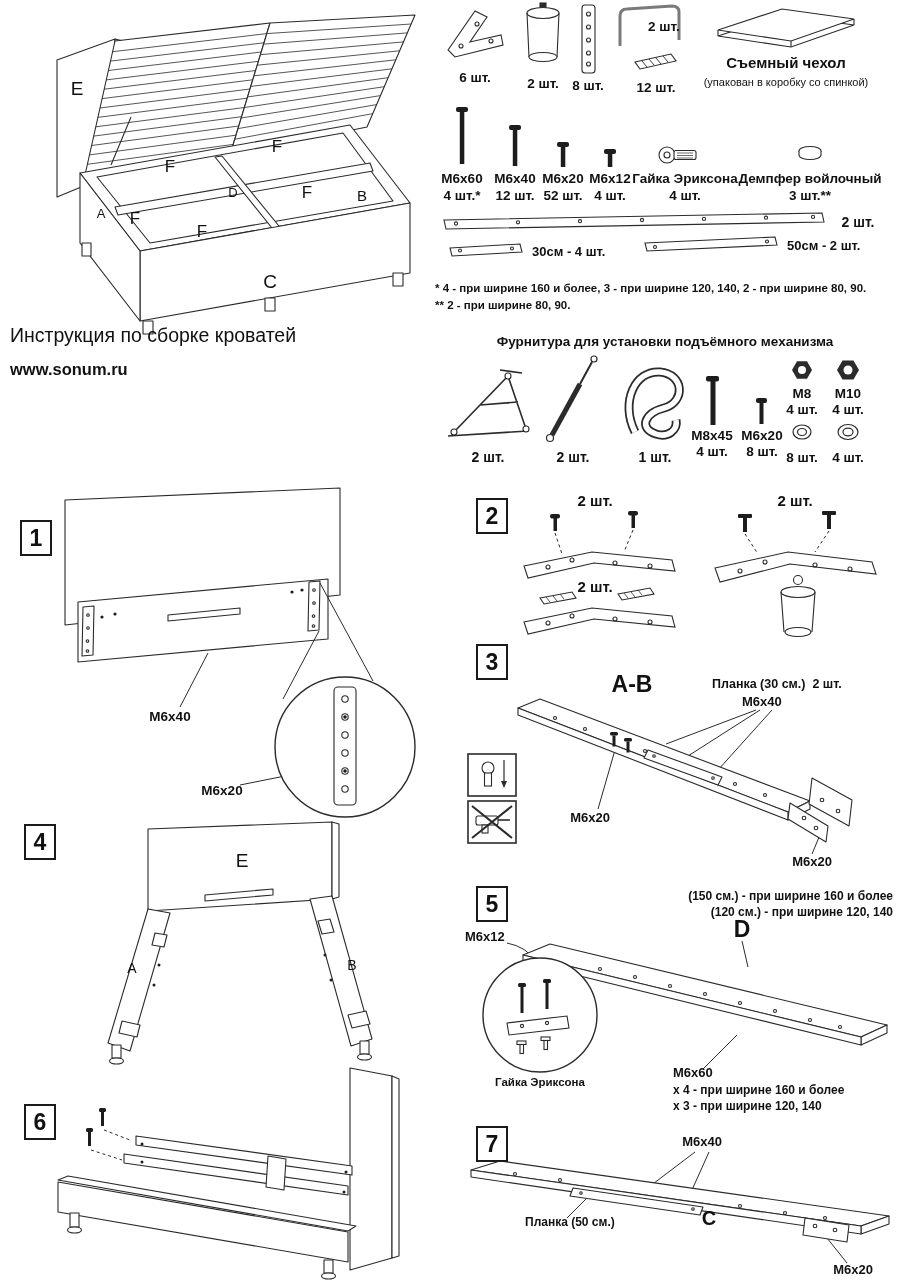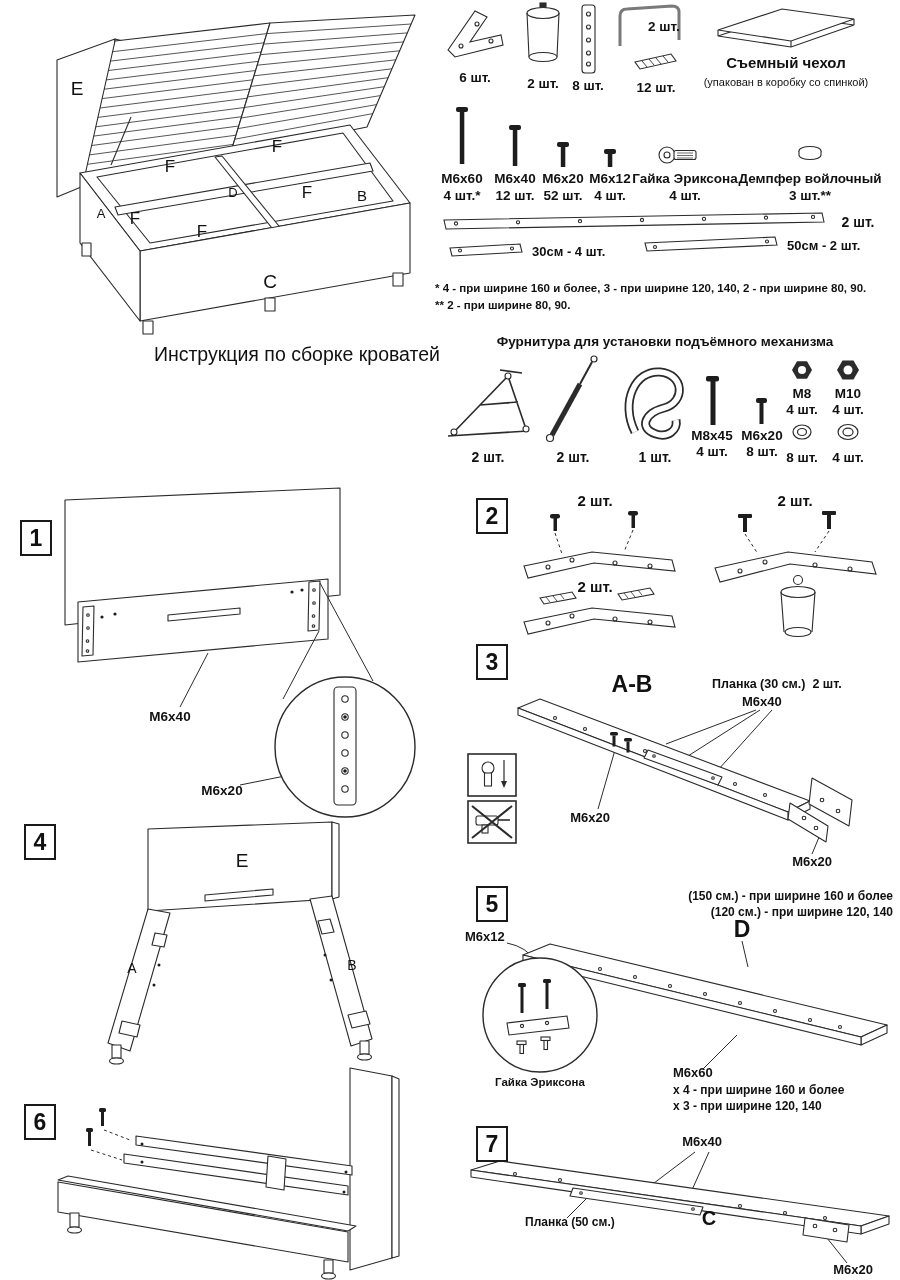--- a/index.html
+++ b/index.html
@@ -6,21 +6,21 @@
   html,body { background:#fff; }
   body { width:900px; height:1280px; font-family:"Liberation Sans", sans-serif; color:#111; }
   #page { position:relative; width:900px; height:1280px; background:#fff; overflow:hidden; }
   svg.abs { position:absolute; overflow:visible; }
   svg text { font-family:"Liberation Sans", sans-serif; fill:#111; }
   .step-num {
     position:absolute; width:32px; height:36px; border:2px solid #1a1a1a;
     display:flex; align-items:center; justify-content:center;
     font-size:23px; font-weight:bold; background:#fff; z-index:5;
   }
-  #title-block { position:absolute; left:10px; top:342px; width:430px; text-align:right; z-index:2; }
+  #title-block { position:absolute; left:10px; top:323px; width:430px; text-align:left; z-index:2; }
   #title-block .t1 { font-size:19.5px; line-height:24px; }
   #title-block .site { font-size:16.5px; font-weight:bold; margin-top:13px; }
 </style>
 </head>
 <body>
 
 <div id="page">
 
   <svg class="abs" style="left:15px;top:5px" width="410" height="332" viewBox="0 0 410 332">
     <g stroke="#2b2b2b" fill="none" stroke-width="1.1" stroke-linejoin="round">
@@ -158,20 +158,21 @@
       <text x="428" y="227" font-size="14">2 шт.</text>
       <text x="102" y="256" text-anchor="start" font-size="13">30см - 4 шт.</text>
       <text x="357" y="250" text-anchor="start" font-size="13">50см - 2 шт.</text>
       <text x="5" y="292" text-anchor="start" font-size="11.5">* 4 - при ширине 160 и более, 3 - при ширине 120, 140, 2 - при ширине 80, 90.</text>
       <text x="5" y="309" text-anchor="start" font-size="11.5">** 2 - при ширине 80, 90.</text>
     </g>
   </svg>
 
   <div id="title-block">
     <div class="t1">Инструкция по сборке кроватей</div>
+    <div class="site">www.sonum.ru</div>
   </div>
 
   <svg class="abs" style="left:440px;top:332px" width="460" height="140" viewBox="0 0 460 140">
     <text x="225" y="14" font-size="13.5" font-weight="bold" text-anchor="middle">Фурнитура для установки подъёмного механизма</text>
     <g stroke="#2b2b2b" fill="none" stroke-width="1.6">
       <g>
         <path d="M8,104 L88,99 M14,100 L68,44 L86,97 M40,73 L78,70 M60,38 L82,41"></path>
         <circle cx="14" cy="100" r="3" fill="#fff" stroke-width="1.1"></circle>
         <circle cx="68" cy="44" r="3" fill="#fff" stroke-width="1.1"></circle>
         <circle cx="86" cy="97" r="3" fill="#fff" stroke-width="1.1"></circle>

